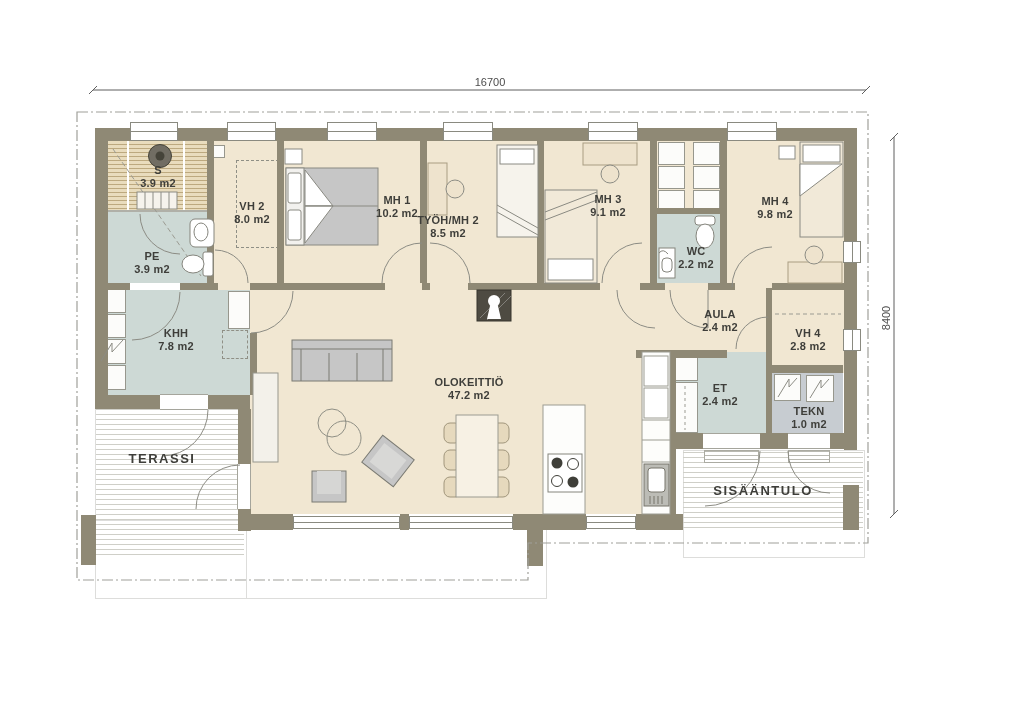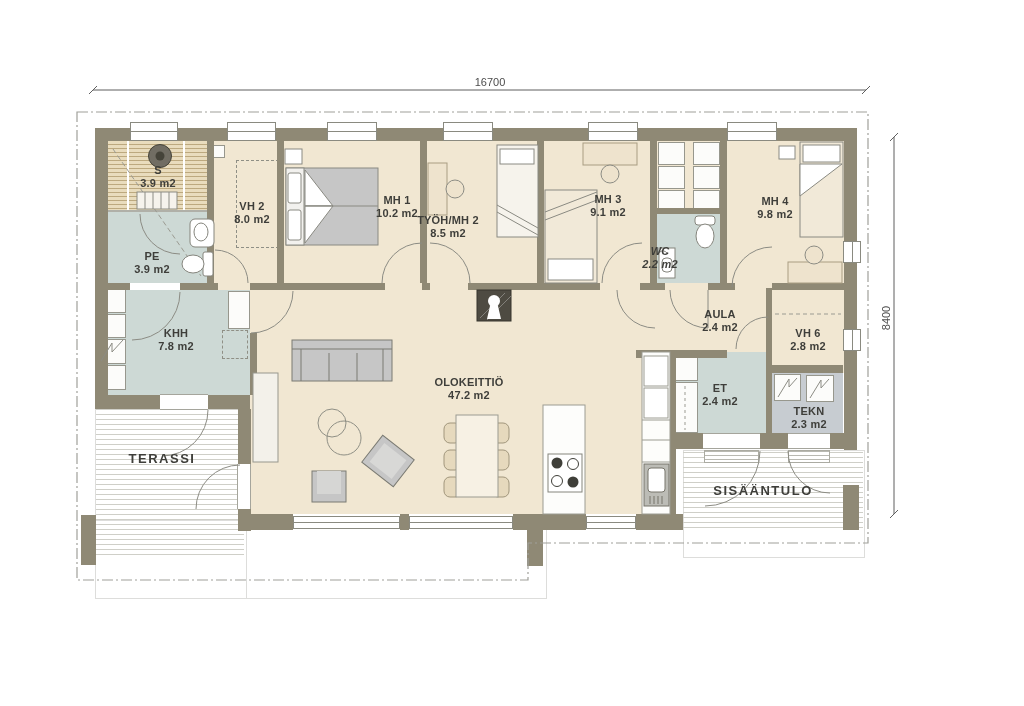--- a/index.html
+++ b/index.html
@@ -348,51 +348,51 @@
       <span>10.2 m2</span>
     </div>
   <div class="rl" style="left:448px;top:227px;">
     <span>TYÖH/MH 2</span>
       <span>8.5 m2</span>
     </div>
   <div class="rl" style="left:608px;top:206px;">
     <span>MH 3</span>
       <span>9.1 m2</span>
     </div>
-  <div class="rl" style="left:660px;top:258px;font-style:italic;">
+  <div class="rl" style="left:696px;top:258px;">
     <span>WC</span>
       <span>2.2 m2</span>
     </div>
   <div class="rl" style="left:775px;top:208px;">
     <span>MH 4</span>
       <span>9.8 m2</span>
     </div>
   <div class="rl" style="left:176px;top:340px;">
     <span>KHH</span>
       <span>7.8 m2</span>
     </div>
   <div class="rl" style="left:720px;top:321px;">
     <span>AULA</span>
       <span>2.4 m2</span>
     </div>
   <div class="rl" style="left:808px;top:340px;">
-    <span>VH 6</span>
+    <span>VH 4</span>
       <span>2.8 m2</span>
     </div>
   <div class="rl" style="left:469px;top:389px;">
     <span>OLOKEITTIÖ</span>
       <span>47.2 m2</span>
     </div>
   <div class="rl" style="left:720px;top:395px;">
     <span>ET</span>
       <span>2.4 m2</span>
     </div>
   <div class="rl" style="left:809px;top:418px;">
     <span>TEKN</span>
-      <span>2.3 m2</span>
+      <span>1.0 m2</span>
     </div>
   <div class="rl big" style="left:162px;top:458px;">TERASSI</div>
   <div class="rl big" style="left:763px;top:490px;">SISÄÄNTULO</div>
 
   <div class="dim" style="left:490px;top:82px;">16700</div>
   <div class="dim vert" style="left:886px;top:318px;">8400</div>
 
 </div>
 
 </body></html>

